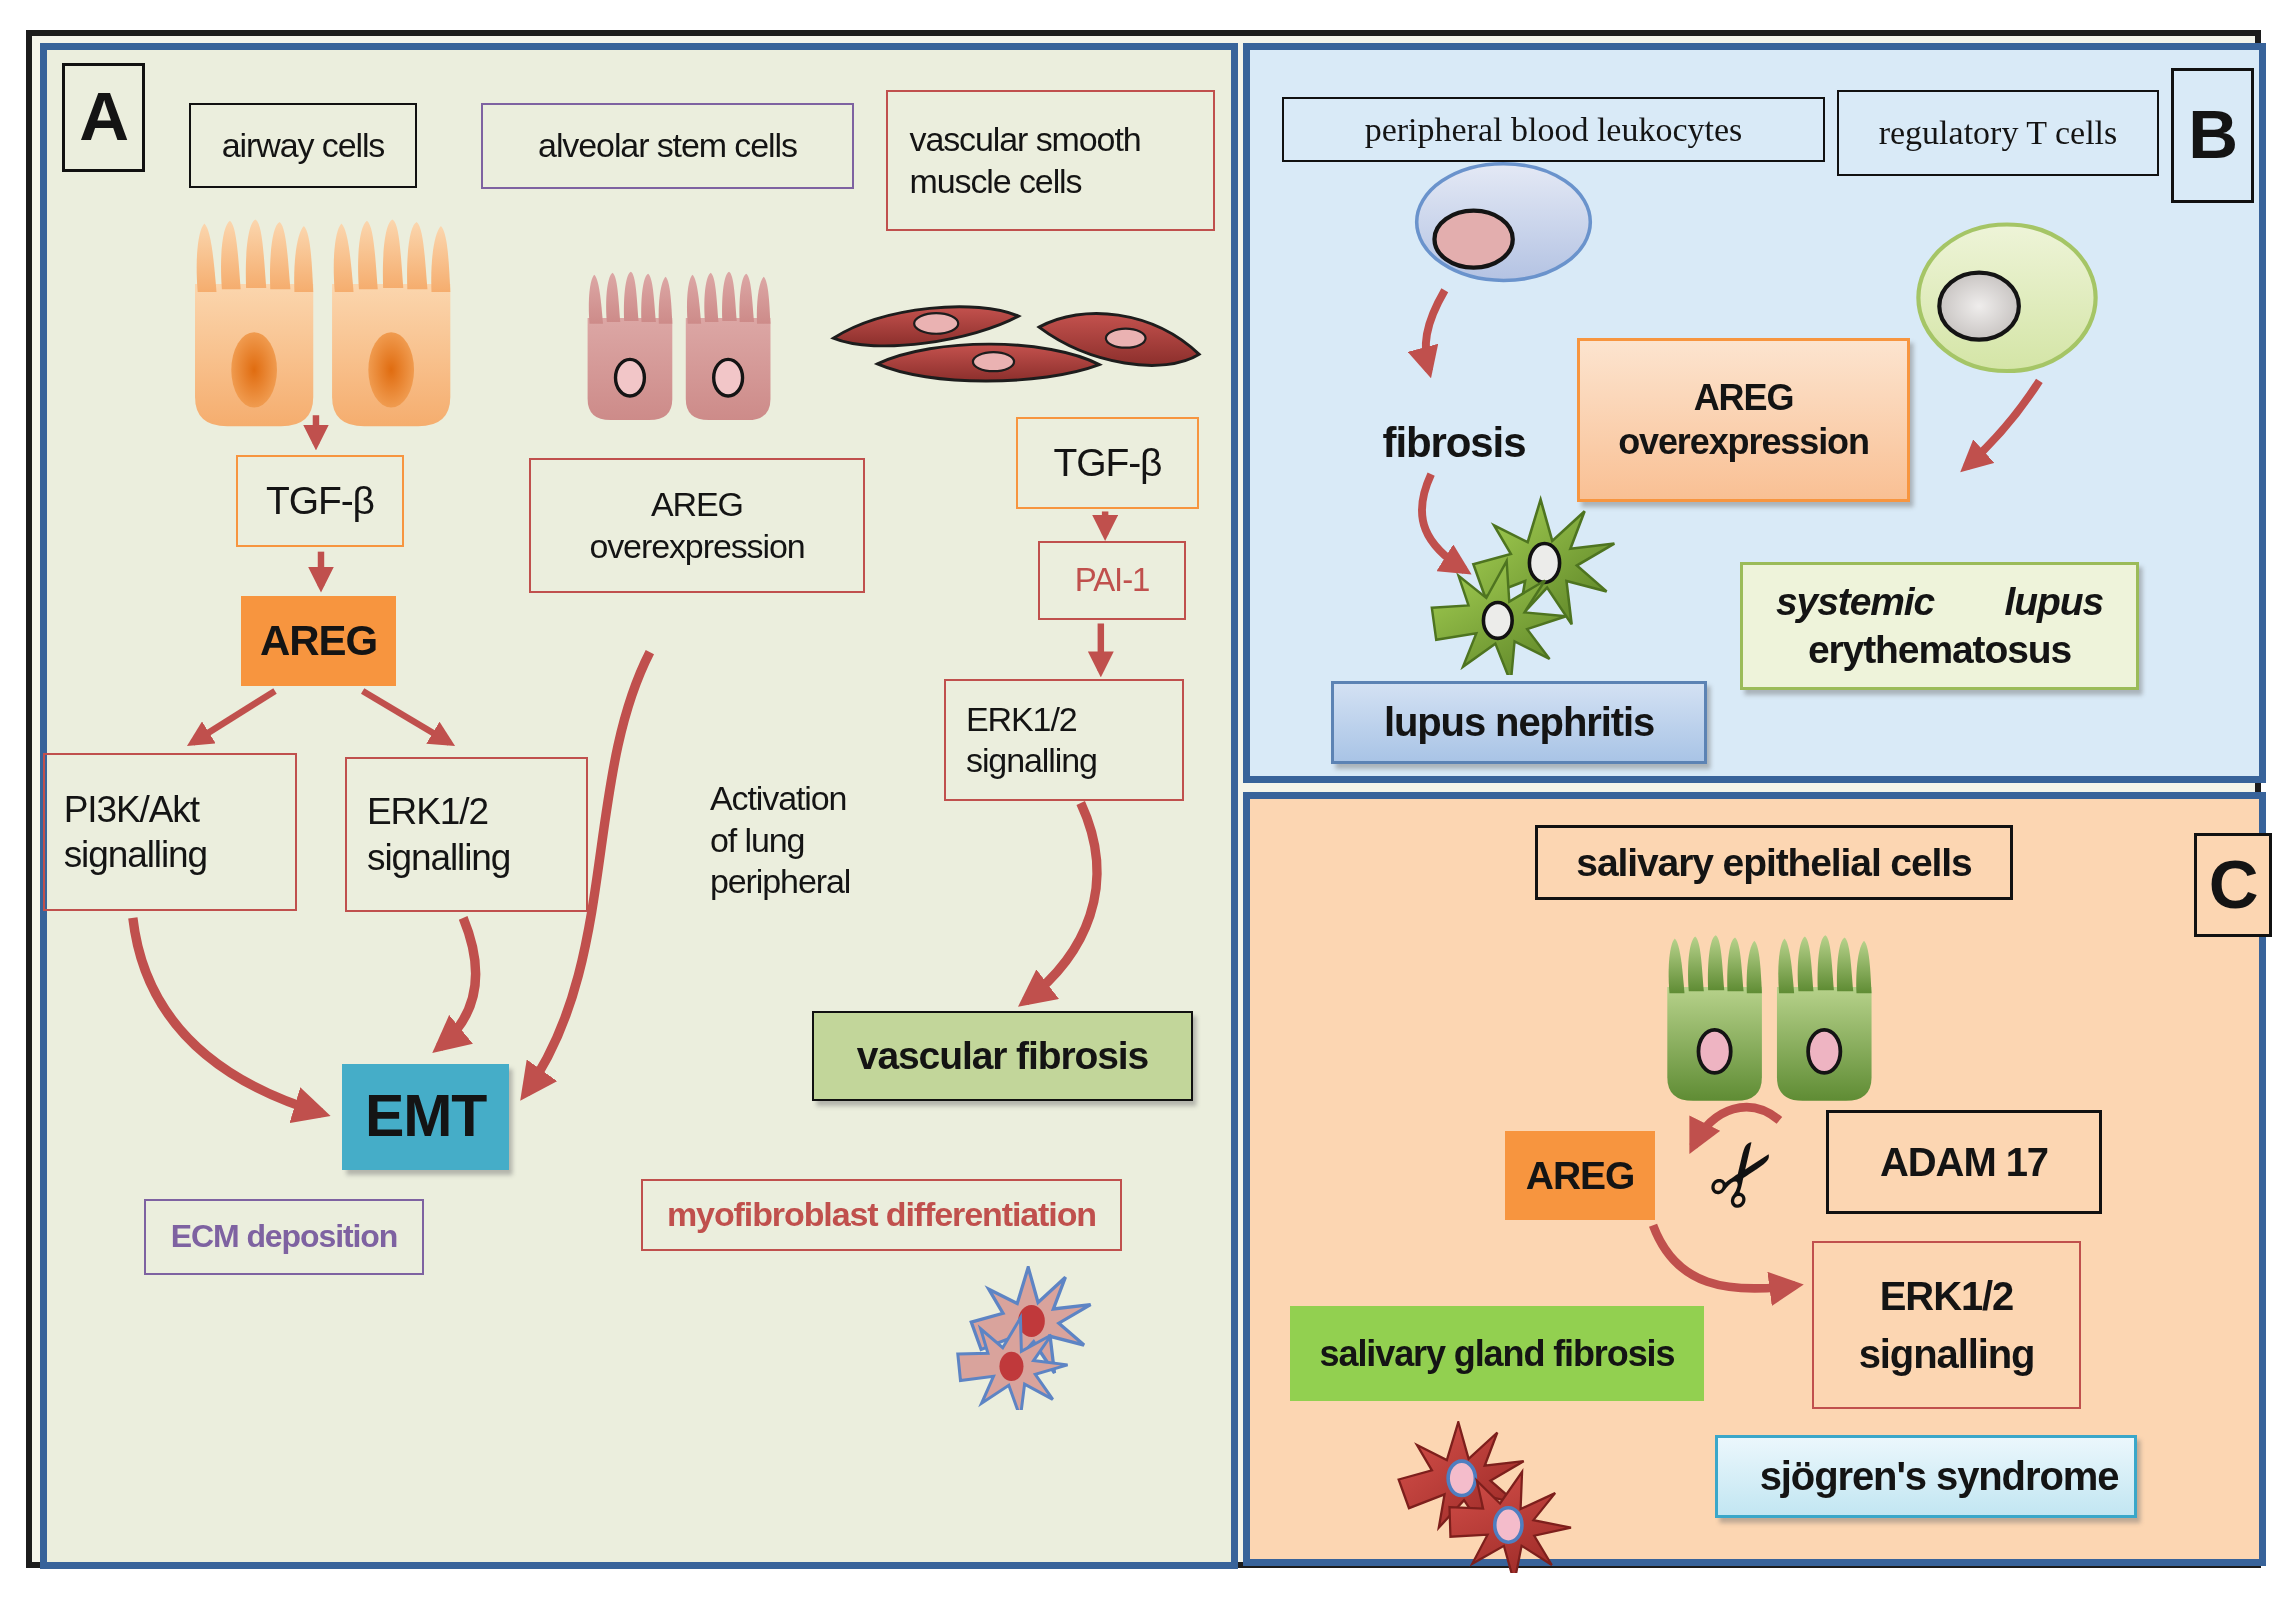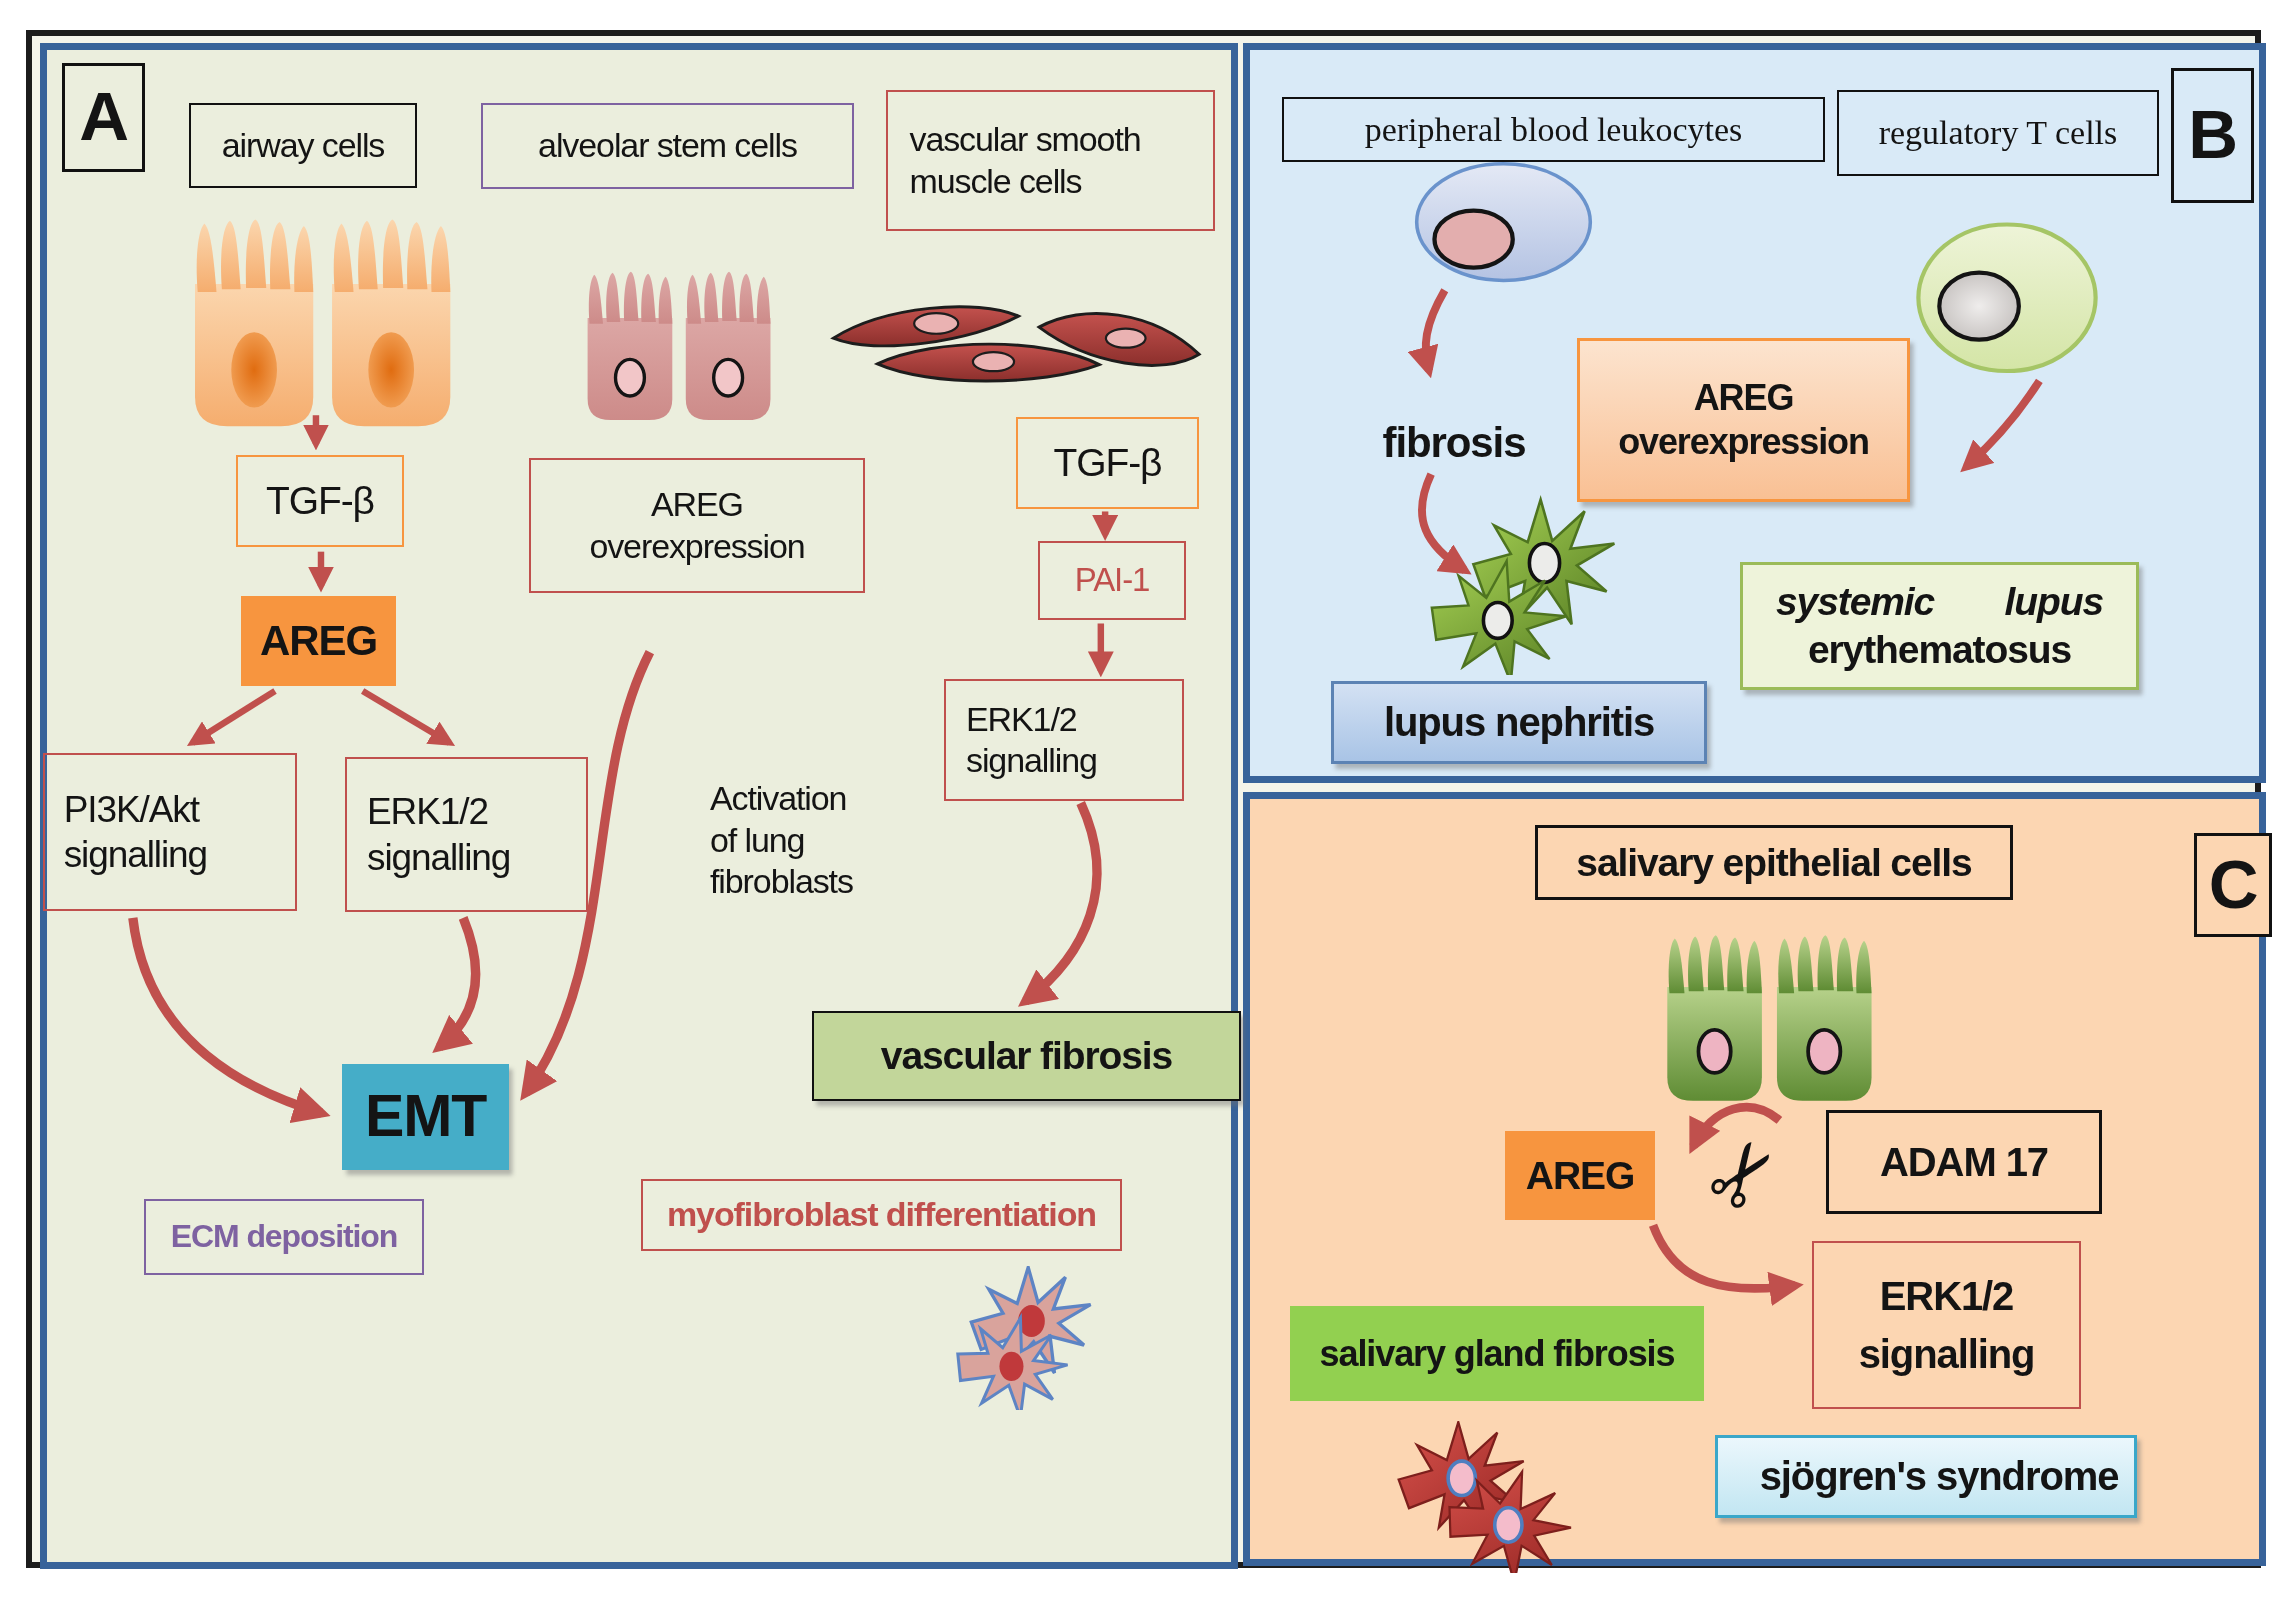--- a/index.html
+++ b/index.html
@@ -140,26 +140,26 @@
   </div>
 
   <div class="abs box left" style="left:345px;top:757px;width:243px;height:155px;border:2.9px solid #c0504d;font-size:37px;padding-left:20px;">
     <span>ERK1/2</span>
     <span>signalling</span>
   </div>
 
   <div class="abs box left" style="left:710px;top:770px;width:194px;height:141px;font-size:34px;">
     <span>Activation</span>
     <span>of lung</span>
-    <span>fibroblasts</span>
+    <span>peripheral</span>
   </div>
 
   <div class="abs box b shadow" style="left:342px;top:1064px;width:167px;height:106px;background:#45adc8;font-size:59px;">EMT</div>
 
-  <div class="abs box b shadow" style="left:812px;top:1011px;width:429px;height:90px;background:#c2d69a;border:2.9px solid #111;font-size:39px;">vascular fibrosis</div>
+  <div class="abs box b shadow" style="left:812px;top:1011px;width:381px;height:90px;background:#c2d69a;border:2.9px solid #111;font-size:39px;">vascular fibrosis</div>
 
   <div class="abs box b" style="left:641px;top:1179px;width:481px;height:72px;border:2.9px solid #c0504d;font-size:34px;color:#c0504d;">myofibroblast differentiation</div>
 
   <div class="abs box b" style="left:144px;top:1199px;width:280px;height:76px;border:2.9px solid #7e62a1;font-size:32px;color:#7e62a1;">ECM deposition</div>
 
 
   <svg class="abs" style="left:898px;top:1266px;" width="287" height="144" viewBox="0 0 430 215">
     <use href="#star-cell" transform="translate(200,82) scale(0.82)" fill="#d9a39c" stroke="#5d84c4" stroke-width="6"></use>
     <ellipse cx="200" cy="82" rx="20" ry="24" fill="#c0393b"></ellipse>
     <use href="#star-cell" transform="translate(170,150) scale(0.75) rotate(14)" fill="#d9a39c" stroke="#5d84c4" stroke-width="6"></use>

